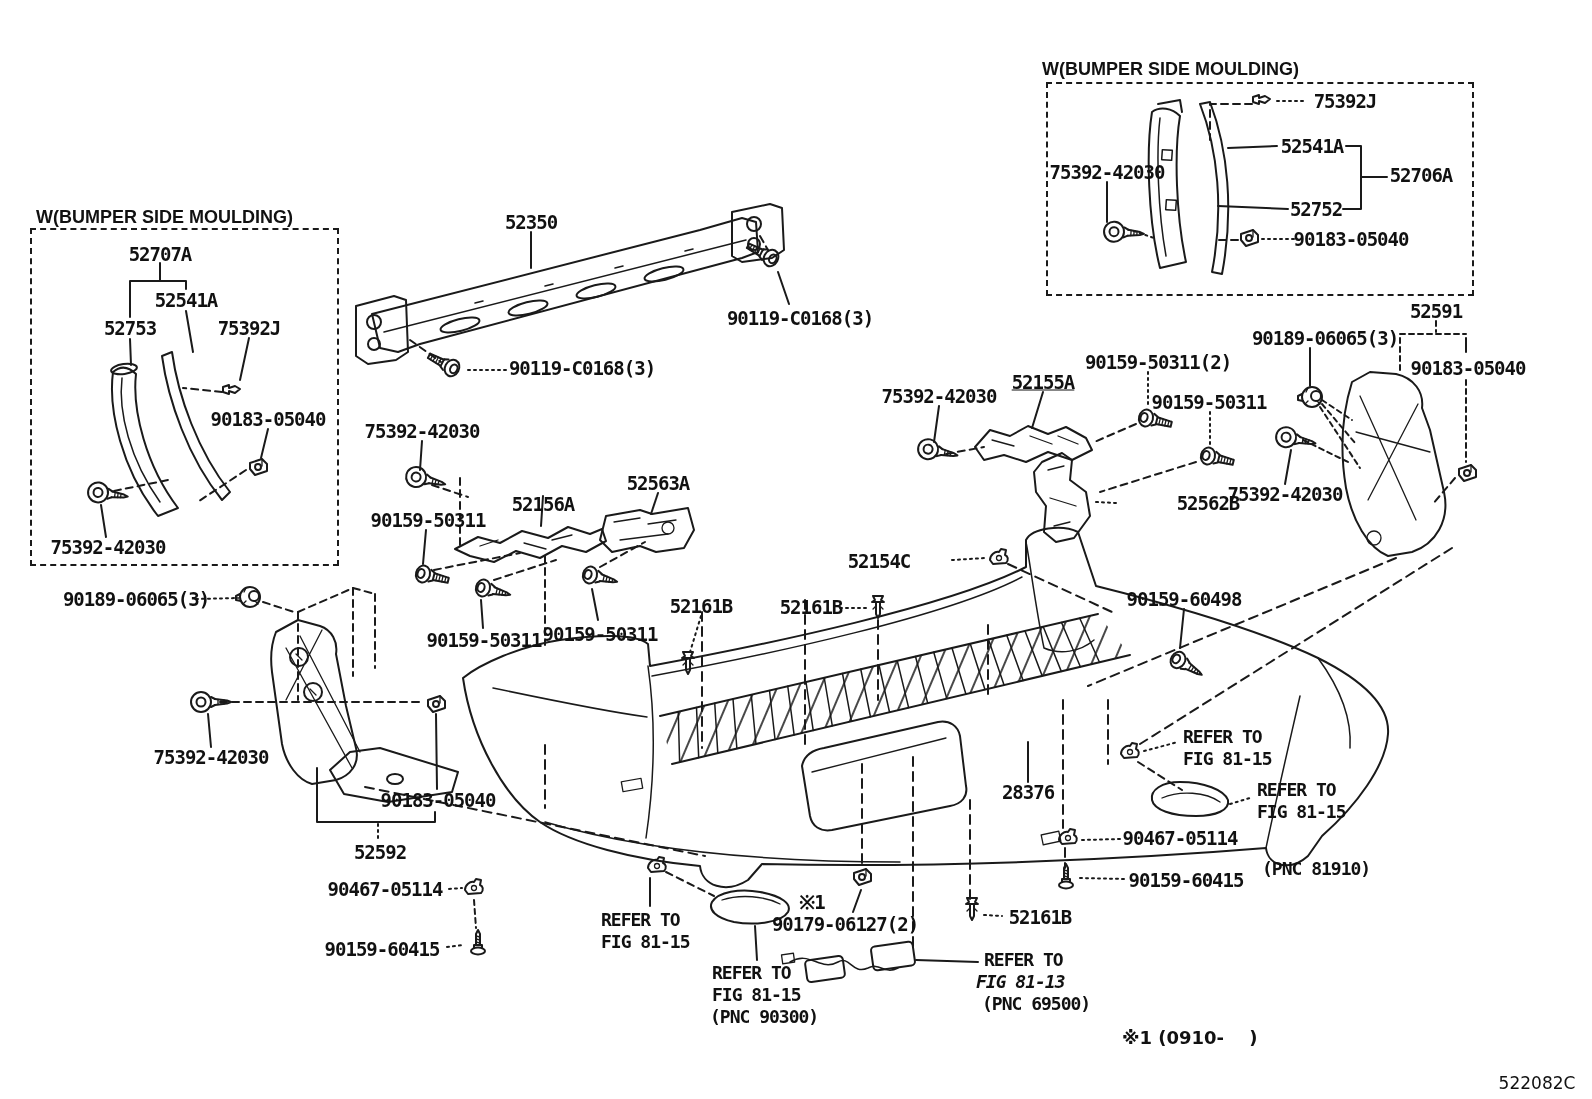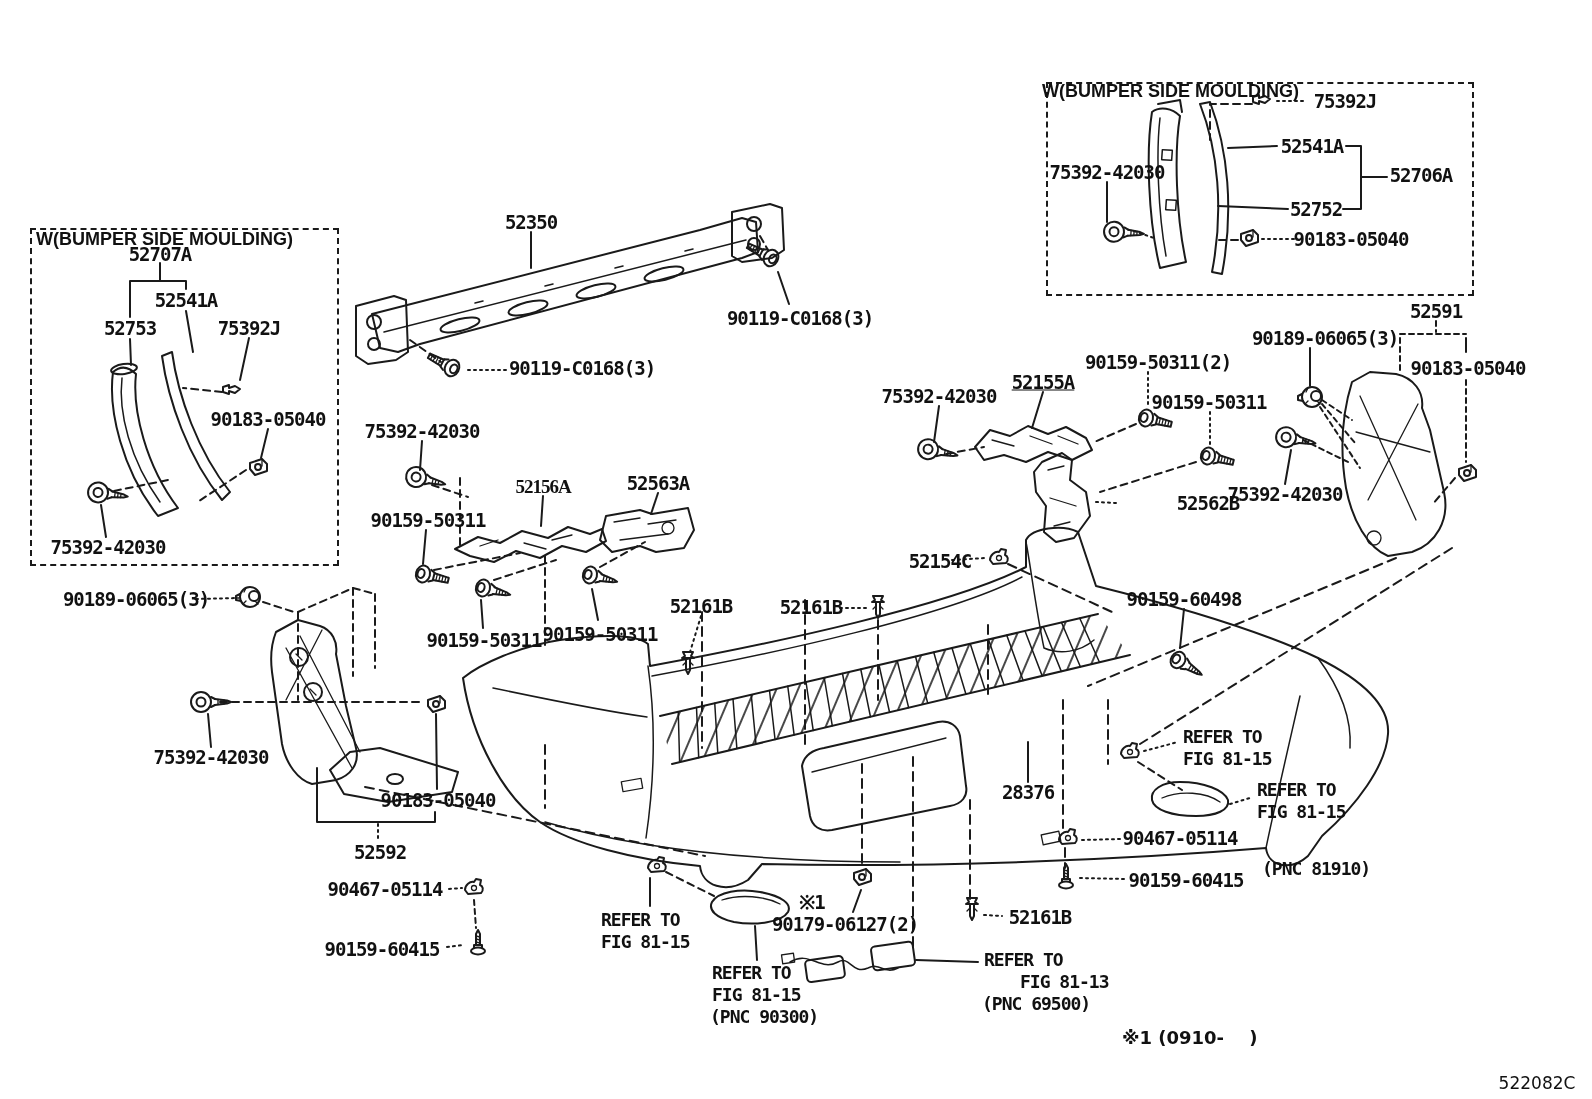--- a/index.html
+++ b/index.html
@@ -4,21 +4,21 @@
 <style>
   html,body{margin:0;padding:0;background:#fff;}
   .stage{position:relative;width:1592px;height:1099px;background:#ffffff;overflow:hidden;
          font-family:"DejaVu Sans Mono", monospace;}
   svg{position:absolute;left:0;top:0;}
   #labels-layer{position:absolute;left:0;top:0;width:100%;height:100%;}
   .lbl{position:absolute;white-space:pre;color:#111;
        font:bold 19px "DejaVu Sans Mono", monospace;letter-spacing:-1px;
        transform:translate(-50%,-50%);line-height:1;}
   .lbl.left{transform:translate(0,-50%);}
-  .lbl.hdr{font:bold 18px "Liberation Sans", sans-serif;letter-spacing:0;margin-top:22px;}
+  .lbl.hdr{font:bold 18px "Liberation Sans", sans-serif;letter-spacing:0;}
   .lbl.ref{font:bold 18px "DejaVu Sans Mono", monospace;letter-spacing:-1px;}
   .lbl.note{font:bold 18px "DejaVu Sans", sans-serif;letter-spacing:0;text-align:right;}
   .lbl.code{font:17px "DejaVu Sans", sans-serif;letter-spacing:0;}
   .inset-box{position:absolute;border:2px dashed #1a1a1a;}
 </style>
 </head>
 <body>
 
 <div class="stage">
 
@@ -355,45 +355,45 @@
       <span class="lbl" style="left: 1043px; top: 382px; text-decoration: underline;">52155A</span>
       <span class="lbl" style="left: 1158px; top: 362px;">90159-50311(2)</span>
       <span class="lbl" style="left: 1209px; top: 402px;">90159-50311</span>
       <span class="lbl" style="left: 1208px; top: 503px;">52562B</span>
       <span class="lbl" style="left: 1325px; top: 338px;">90189-06065(3)</span>
       <span class="lbl" style="left: 1436px; top: 311px;">52591</span>
       <span class="lbl" style="left: 1468px; top: 368px;">90183-05040</span>
       <span class="lbl" style="left: 1285px; top: 494px;">75392-42030</span>
       <span class="lbl" style="left: 422px; top: 431px;">75392-42030</span>
       <span class="lbl" style="left: 428px; top: 520px;">90159-50311</span>
-      <span class="lbl" style="left: 543px; top: 486px; font-family: Liberation Serif, serif;">52156A</span>
+      <span class="lbl" style="left: 543px; top: 504px;">52156A</span>
       <span class="lbl" style="left: 658px; top: 483px;">52563A</span>
       <span class="lbl" style="left: 484px; top: 640px;">90159-50311</span>
       <span class="lbl" style="left: 600px; top: 634px;">90159-50311</span>
       <span class="lbl" style="left: 701px; top: 606px;">52161B</span>
       <span class="lbl" style="left: 811px; top: 607px;">52161B</span>
-      <span class="lbl" style="left: 940px; top: 561px;">52154C</span>
+      <span class="lbl" style="left: 879px; top: 561px;">52154C</span>
       <span class="lbl" style="left: 1184px; top: 599px;">90159-60498</span>
       <span class="lbl" style="left: 1028px; top: 792px;">28376</span>
       <span class="lbl" style="left: 136px; top: 599px;">90189-06065(3)</span>
       <span class="lbl" style="left: 211px; top: 757px;">75392-42030</span>
       <span class="lbl" style="left: 438px; top: 800px;">90183-05040</span>
       <span class="lbl" style="left: 380px; top: 852px;">52592</span>
       <span class="lbl" style="left: 385px; top: 889px;">90467-05114</span>
       <span class="lbl" style="left: 382px; top: 949px;">90159-60415</span>
       <span class="lbl left ref" style="left: 601px; top: 919px;">REFER TO</span>
       <span class="lbl left ref" style="left: 601px; top: 941px;">FIG 81-15</span>
       <span class="lbl left ref" style="left: 712px; top: 972px;">REFER TO</span>
       <span class="lbl left ref" style="left: 712px; top: 994px;">FIG 81-15</span>
       <span class="lbl left ref" style="left: 710px; top: 1016px;">(PNC 90300)</span>
       <span class="lbl" style="left: 812px; top: 902px;">※1</span>
       <span class="lbl" style="left: 845px; top: 924px;">90179-06127(2)</span>
       <span class="lbl" style="left: 1040px; top: 917px;">52161B</span>
       <span class="lbl left ref" style="left: 984px; top: 959px;">REFER TO</span>
-      <span class="lbl left ref" style="left: 1020px; top: 981px;">FIG 81-13</span>
+      <span class="lbl left ref" style="left: 976px; top: 981px; font-style: italic;">FIG 81-13</span>
       <span class="lbl left ref" style="left: 982px; top: 1003px;">(PNC 69500)</span>
       <span class="lbl left ref" style="left: 1183px; top: 736px;">REFER TO</span>
       <span class="lbl left ref" style="left: 1183px; top: 758px;">FIG 81-15</span>
       <span class="lbl left ref" style="left: 1257px; top: 789px;">REFER TO</span>
       <span class="lbl left ref" style="left: 1257px; top: 811px;">FIG 81-15</span>
       <span class="lbl left ref" style="left: 1254px; top: 868px; margin-left: 8px;">(PNC 81910)</span>
       <span class="lbl" style="left: 1180px; top: 838px;">90467-05114</span>
       <span class="lbl" style="left: 1186px; top: 880px;">90159-60415</span>
     </div>
 

